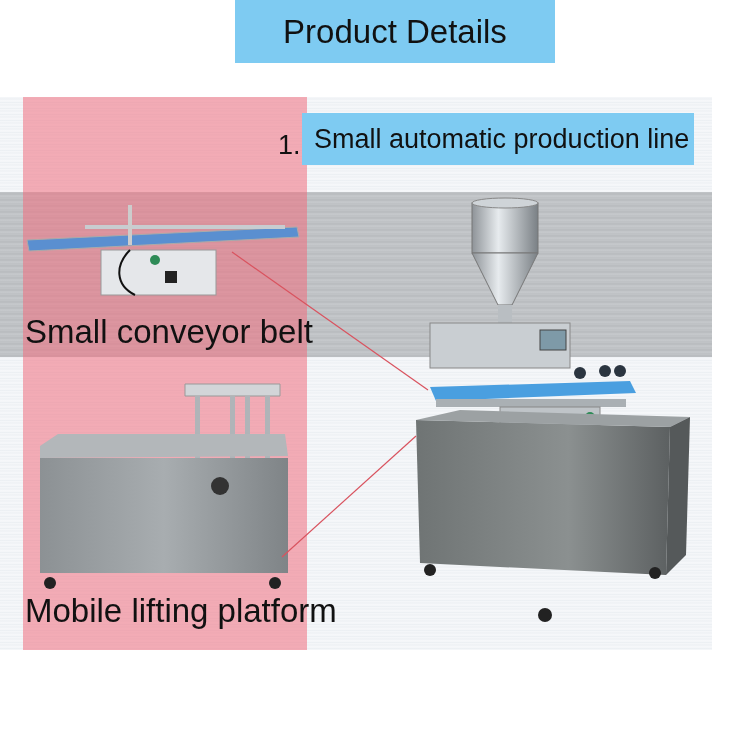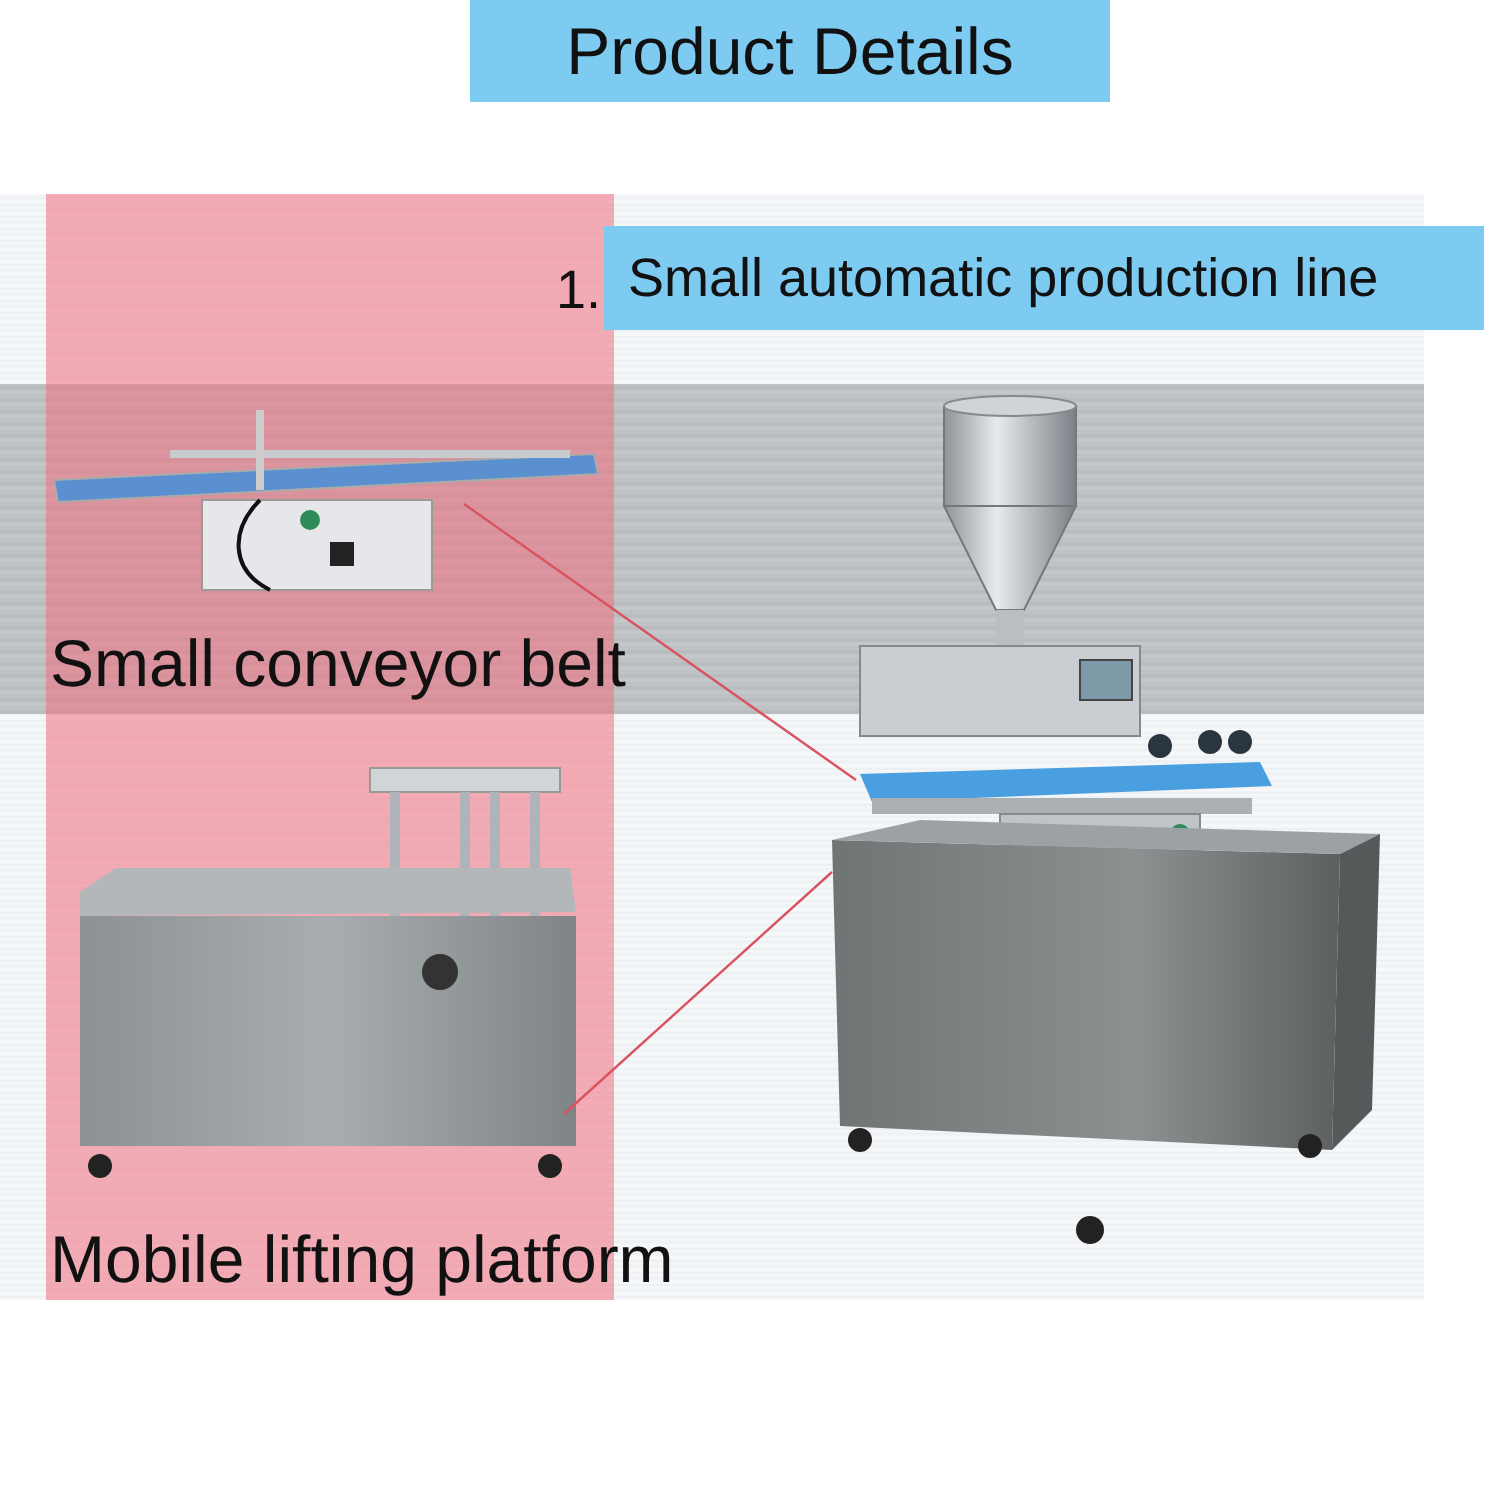--- a/index.html
+++ b/index.html
@@ -1,24 +1,24 @@
 <!DOCTYPE html>
 <html><head>
 <meta charset="utf-8">
 <style>
   html,body{margin:0;padding:0;background:#ffffff;}
   body{width:750px;height:750px;position:relative;overflow:hidden;font-family:"Liberation Sans",sans-serif;}
-  .title-box{position:absolute;left:235px;top:0;width:320px;height:51px;background:#7ecbf2;display:flex;align-items:center;justify-content:center;}
+  .title-box{position:absolute;left:235px;top:0;width:320px;height:63px;background:#7ecbf2;display:flex;align-items:center;justify-content:center;}
   .title-box span{font-size:33px;color:#111;}
   .panel{position:absolute;left:0;top:97px;width:712px;height:553px;
     background:repeating-linear-gradient(180deg,#f6f8fa 0px,#eef1f4 2px,#f8f9fb 4px,#e9edf1 6px);}
   .gray-band{position:absolute;left:0;top:192px;width:712px;height:165px;
     background:repeating-linear-gradient(180deg,#c3c6c9 0px,#b7babd 2px,#c7cacd 4px,#bcbfc2 6px);}
   .pink-col{position:absolute;left:23px;top:97px;width:284px;height:553px;background:rgba(240,110,125,0.55);}
-  .sub-box{position:absolute;left:302px;top:113px;width:440px;height:52px;background:#7ecbf2;display:flex;align-items:center;padding-left:12px;box-sizing:border-box;}
+  .sub-box{position:absolute;left:302px;top:113px;width:392px;height:52px;background:#7ecbf2;display:flex;align-items:center;padding-left:12px;box-sizing:border-box;}
   .sub-box span{font-size:27px;color:#111;white-space:nowrap;}
   .sub-num{position:absolute;left:278px;top:130px;font-size:27px;color:#111;}
   .label{position:absolute;font-size:33px;color:#111;white-space:nowrap;}
   .leader{position:absolute;left:0;top:0;}
   
   .conv{position:absolute;}
   
   .mach{position:absolute;}
 </style>
 </head>
@@ -105,13 +105,13 @@
   <line x1="232" y1="252" x2="428" y2="390" stroke="#d9535f" stroke-width="1.2"></line>
   <line x1="282" y1="557" x2="416" y2="436" stroke="#d9535f" stroke-width="1.2"></line>
 </svg>
 
 <span class="sub-num">1.</span>
 <div class="sub-box">
   <span>Small automatic production line</span>
 </div>
 
 <span class="label" style="left:25px;top:313px">Small conveyor belt</span>
-<span class="label" style="left:25px;top:611px">Mobile lifting platform</span>
+<span class="label" style="left:25px;top:592px">Mobile lifting platform</span>
 
 </body></html>

